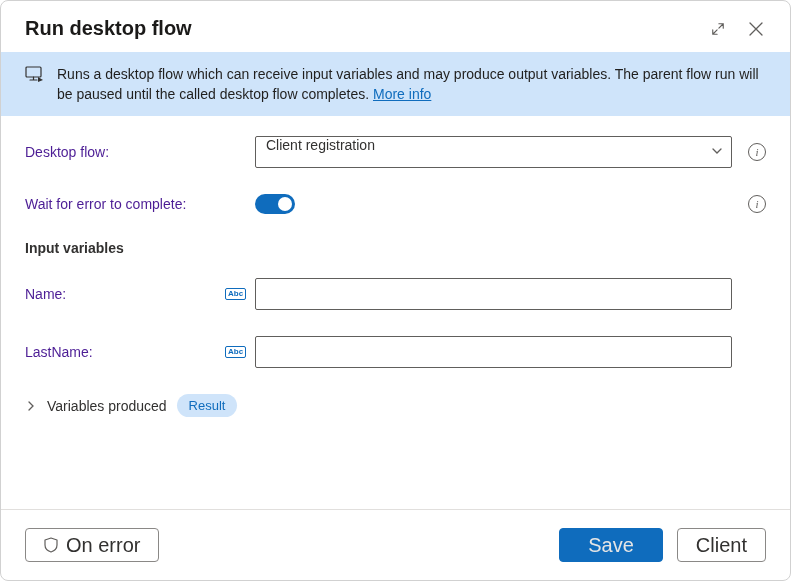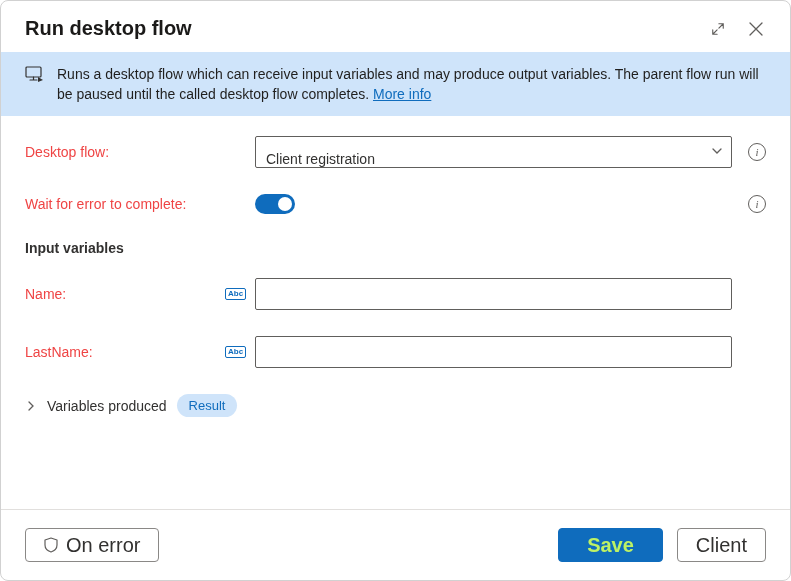--- a/index.html
+++ b/index.html
@@ -74,21 +74,21 @@
       flex: 1;
       overflow: auto;
     }
     .field-row {
       display: flex;
       align-items: center;
       margin-bottom: 26px;
     }
     .field-row .label-col {
       flex: 0 0 200px;
-      color: #ef4444;
+      color: #4c1d95;
     }
     .field-row .type-col {
       flex: 0 0 30px;
       display: flex;
       justify-content: flex-start;
       text-align: right;
     }
     .field-row .control-col {
       flex: 1;
       display: flex;
@@ -101,21 +101,21 @@
       align-items: center;
     }
     .select-box {
       position: relative;
       width: 100%;
       height: 32px;
       border: 1px solid #605e5c;
       border-radius: 2px;
       padding: 0 32px 0 10px;
       display: flex;
-      align-items: flex-end;
+      align-items: flex-start;
       cursor: pointer;
       background: #fff;
     }
     .select-box .chevron {
       position: absolute;
       right: 8px;
       top: 50%;
       transform: translateY(-50%);
     }
     .text-input {
@@ -215,22 +215,22 @@
       display: inline-flex;
       align-items: center;
       gap: 8px;
       border: 1px solid #8a8886;
       background: #fff;
       color: #323130;
     }
     .btn-primary {
       background: #0f6cbd;
       border-color: #0f6cbd;
-      color: #bef264;
-      font-weight: 700;
+      color: #e5e5e5;
+      font-weight: 400;
       padding: 0 28px;
     }
     .footer-right {
       margin-left: auto;
       display: flex;
       gap: 14px;
     }
   </style>
 </head>
 <body>

